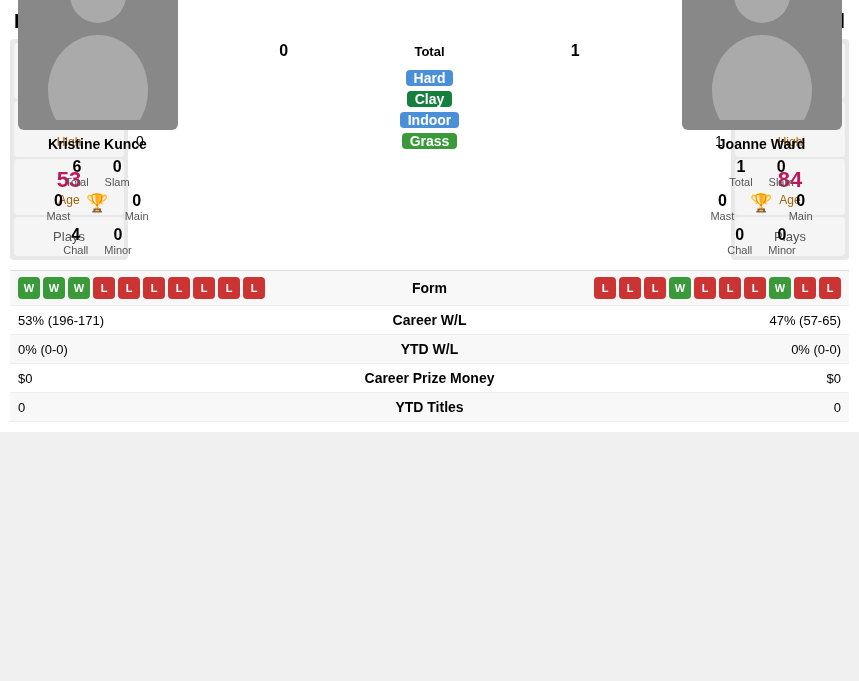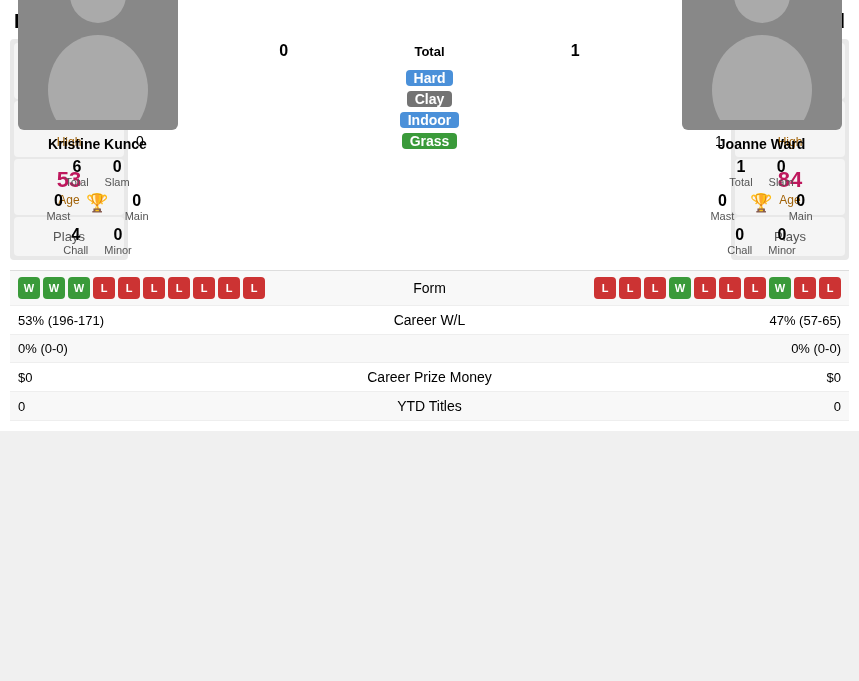--- a/index.html
+++ b/index.html
@@ -96,21 +96,21 @@
     .surface-btn {
       flex: 1;
       text-align: center;
       color: white;
       font-weight: bold;
       font-size: 14px;
       padding: 0 8px;
       border-radius: 4px;
     }
     .surface-hard { background: #4a90d9; }
-    .surface-clay { background: #737373; }
+    .surface-clay { background: #15803d; }
     .surface-indoor { background: #4a90d9; }
     .surface-grass { background: #3a9a3a; }
     
     .bottom-section {
       border-top: 1px solid #ddd;
       margin-top: 8px;
     }
     .form-row {
       display: flex;
       align-items: center;
@@ -119,21 +119,21 @@
     }
     .form-left {
       flex: 1;
       text-align: left;
       font-size: 13px;
     }
     .form-center {
       width: 180px;
       text-align: center;
       font-size: 14px;
-      font-weight: normal;
+      font-weight: bold;
     }
     .form-right {
       flex: 1;
       text-align: right;
       font-size: 13px;
     }
     .form-badges {
       display: flex;
       gap: 3px;
       flex-wrap: wrap;
@@ -445,20 +445,21 @@
     </div>
 
     <div class="form-row alt-row2">
       <div class="form-left">53% (196-171)</div>
       <div class="form-center">Career W/L</div>
       <div class="form-right">47% (57-65)</div>
     </div>
 
     <div class="form-row alt-row">
       <div class="form-left">0% (0-0)</div>
+      <div class="form-center">YTD W/L</div>
       <div class="form-right">0% (0-0)</div>
     </div>
 
     <div class="form-row alt-row2">
       <div class="form-left">$0</div>
       <div class="form-center">Career Prize Money</div>
       <div class="form-right">$0</div>
     </div>
 
     <div class="form-row alt-row">

